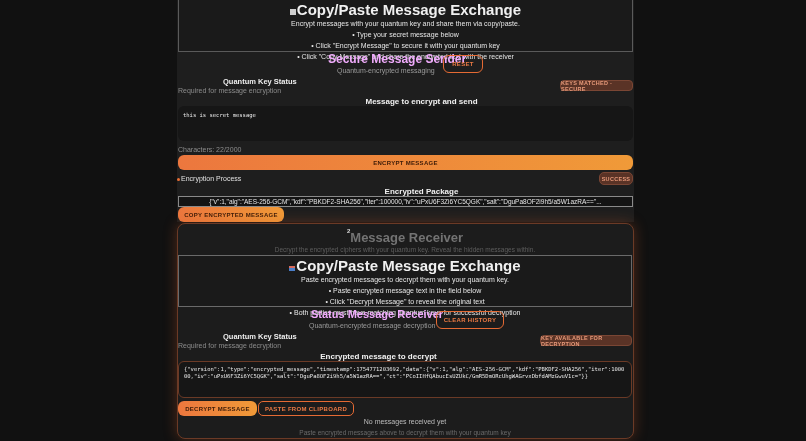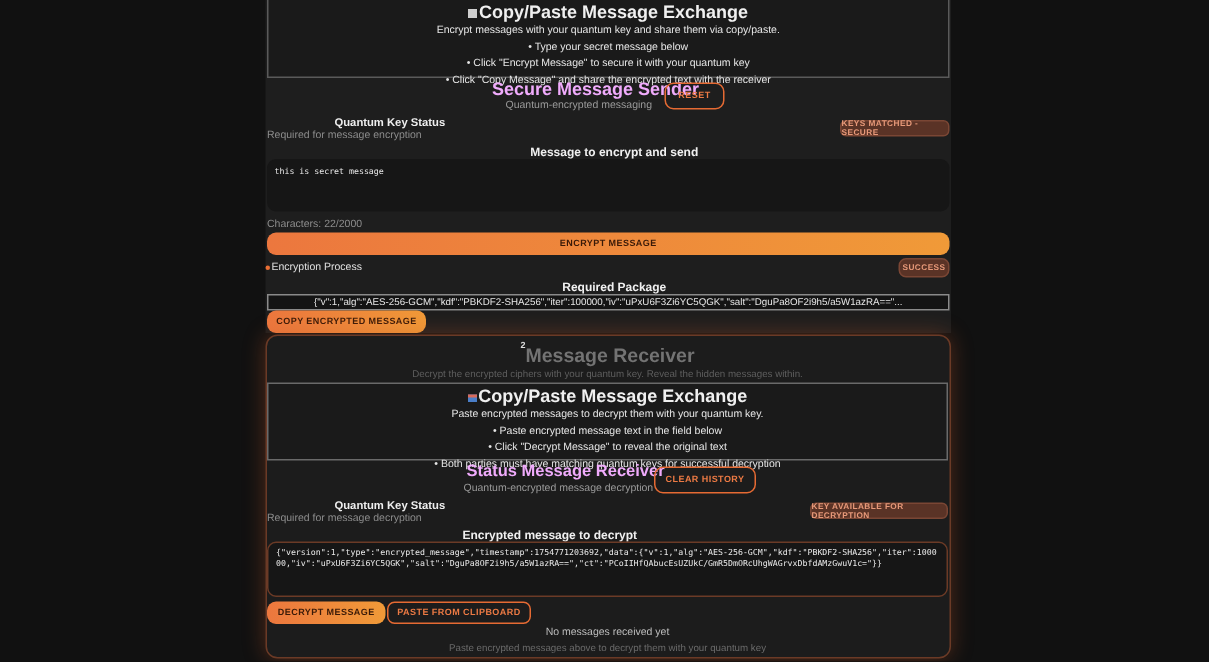--- a/index.html
+++ b/index.html
@@ -21,39 +21,39 @@
     background: #1e1e1e;
   }
   .info-box {
     position: absolute; left: 1px; width: 455px;
     border: 1px solid #5a5a5a;
     background: #1a1a1a;
     text-align: center;
     font-size: 7px;
     color: #e6e6e6;
   }
-  .info-title { font-weight: bold; font-size: 12px; color: #f0f0f0; }
+  .info-title { font-weight: bold; font-size: 15px; color: #f0f0f0; }
   .info-line { line-height: 11px; }
   .section-title {
     position: absolute; font-weight: bold; color: #f0abfc; font-size: 12px;
   }
   .sub { position: absolute; font-size: 7px; color: #9a9a9a; }
   .btn-outline {
     position: absolute; border: 1.5px solid #e56a33; border-radius: 6px;
     color: #ec7a44; font-size: 6px; font-weight: bold; letter-spacing: .3px;
     display: flex; align-items: center; justify-content: center; background: transparent;
   }
   .badge {
     position: absolute; border-radius: 4px; font-size: 5.5px; font-weight: bold;
     letter-spacing: .3px; display: flex; align-items: center; justify-content: center;
     background: #5a3326; color: #e89a7a; border: 1px solid #7a4634;
   }
   .label-bold { position: absolute; font-size: 7.5px; font-weight: bold; color: #eeeeee; margin-left: 30px; }
   .label-dim { position: absolute; font-size: 7px; color: #8c8c8c; }
-  .center-label { position: absolute; left: 4px; width: 457px; text-align: center; font-size: 8px; font-weight: bold; color: #f0f0f0; }
+  .center-label { position: absolute; left: 16px; width: 457px; text-align: center; font-size: 8px; font-weight: bold; color: #f0f0f0; }
   .textarea {
     position: absolute; left: 1px; width: 455px;
     background: #161616; border-radius: 6px;
     font-family: "DejaVu Sans Mono", monospace; font-size: 5.5px; color: #eaeaea;
     padding: 6px 5px; line-height: 7px; white-space: pre-wrap; word-break: break-all;
   }
   .btn-fill {
     position: absolute; border-radius: 6px;
     background: linear-gradient(90deg, #ec773e, #f09a38);
     color: #3a1a08; font-size: 6px; font-weight: bold; letter-spacing: .3px;
@@ -100,21 +100,21 @@
     <div class="textarea" style="top:106px;height:35px;">this is secret message</div>
 
     <div class="label-dim" style="left:1px;top:146px;">Characters: 22/2000</div>
     <div class="btn-fill" style="left:1px;top:155px;width:455px;height:15px;">ENCRYPT MESSAGE</div>
 
     <div style="position:absolute;left:0;top:175px;font-size:7px;color:#e0e0e0;">
       <span class="dot"></span><span>Encryption Process</span>
     </div>
     <div class="badge" style="left:422px;top:172px;width:34px;height:13px;border-radius:5px;">SUCCESS</div>
 
-    <div class="center-label" style="top:187px;">Required Package</div>
+    <div class="center-label" style="top:187px;">Encrypted Package</div>
     <div class="pkg-box" style="top:196px;">{"v":1,"alg":"AES-256-GCM","kdf":"PBKDF2-SHA256","iter":100000,"iv":"uPxU6F3Zi6YC5QGK","salt":"DguPa8OF2i9h5/a5W1azRA=="...</div>
 
     <div class="btn-fill" style="left:1px;top:207px;width:106px;height:15px;">COPY ENCRYPTED MESSAGE</div>
   </div>
 
   <div class="receiver">
     <div style="position:absolute;left:0;width:454px;top:4px;text-align:center;">
       <span style="font-size:6px;font-weight:bold;color:#ddd;vertical-align:top;">2</span><span style="font-size:13px;font-weight:bold;color:#737373;">Message Receiver</span>
     </div>
     <div style="position:absolute;left:0;width:454px;top:22px;text-align:center;font-size:6.5px;color:#5e5e5e;">Decrypt the encrypted ciphers with your quantum key. Reveal the hidden messages within.</div>

